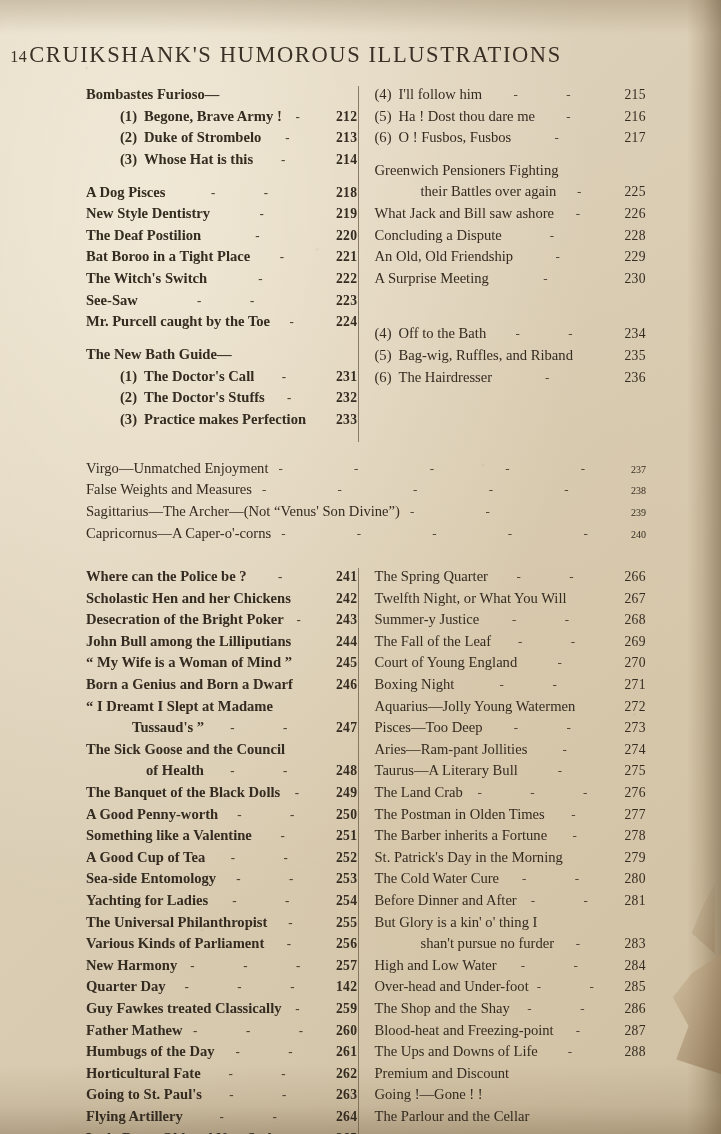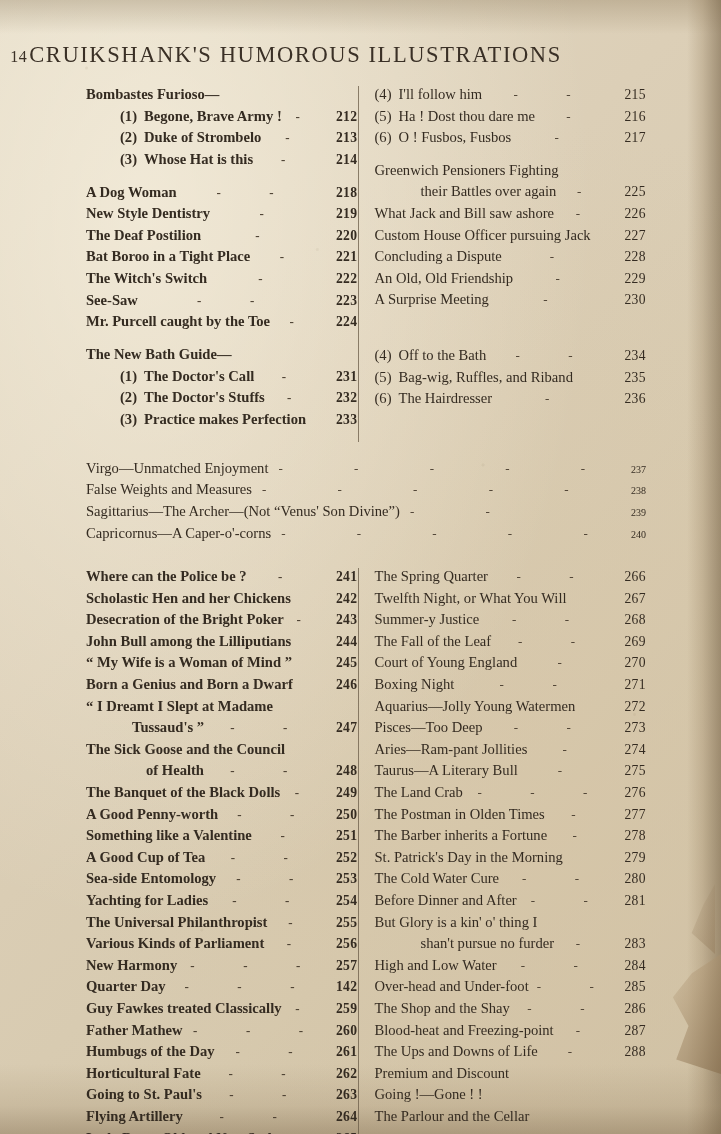--- a/index.html
+++ b/index.html
@@ -221,21 +221,21 @@
           <div class="entry sub">
             <span class="num">(3)</span>
             <span class="label">Whose Hat is this</span>
             <span class="dashes">-</span>
             <span class="page">214</span>
           </div>
         </div>
 
         <div class="block">
           <div class="entry">
-            <span class="label">A Dog Woman</span>
+            <span class="label">A Dog Pisces</span>
             <span class="dashes">-&nbsp;&nbsp;-</span>
             <span class="page">218</span>
           </div>
           <div class="entry">
             <span class="label">New Style Dentistry</span>
             <span class="dashes">-</span>
             <span class="page">219</span>
           </div>
           <div class="entry">
             <span class="label">The Deaf Postilion</span>
@@ -319,25 +319,20 @@
           </div>
           <div class="entry cont">
             <span class="label">their Battles over again</span>
             <span class="dashes">-</span>
             <span class="page">225</span>
           </div>
           <div class="entry">
             <span class="label">What Jack and Bill saw ashore</span>
             <span class="dashes">-</span>
             <span class="page">226</span>
-          </div>
-          <div class="entry">
-            <span class="label">Custom House Officer pursuing Jack</span>
-            <span class="dashes"></span>
-            <span class="page">227</span>
           </div>
           <div class="entry">
             <span class="label">Concluding a Dispute</span>
             <span class="dashes">-</span>
             <span class="page">228</span>
           </div>
           <div class="entry">
             <span class="label">An Old, Old Friendship</span>
             <span class="dashes">-</span>
             <span class="page">229</span>

